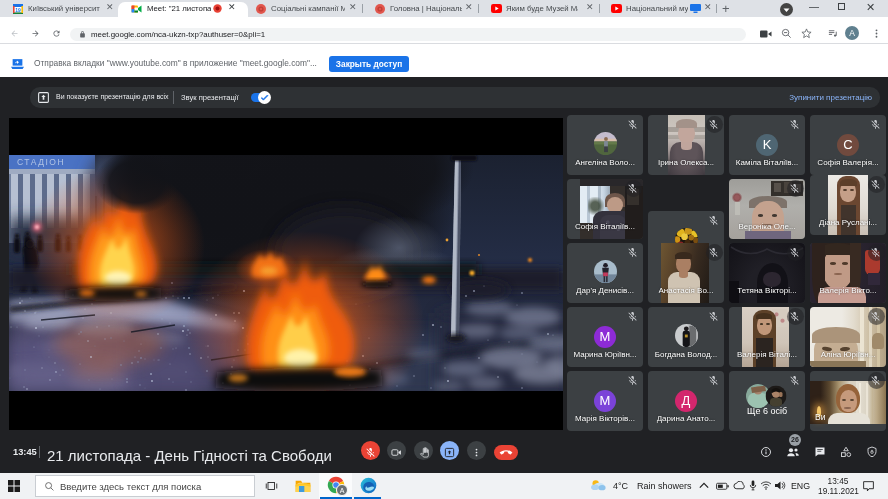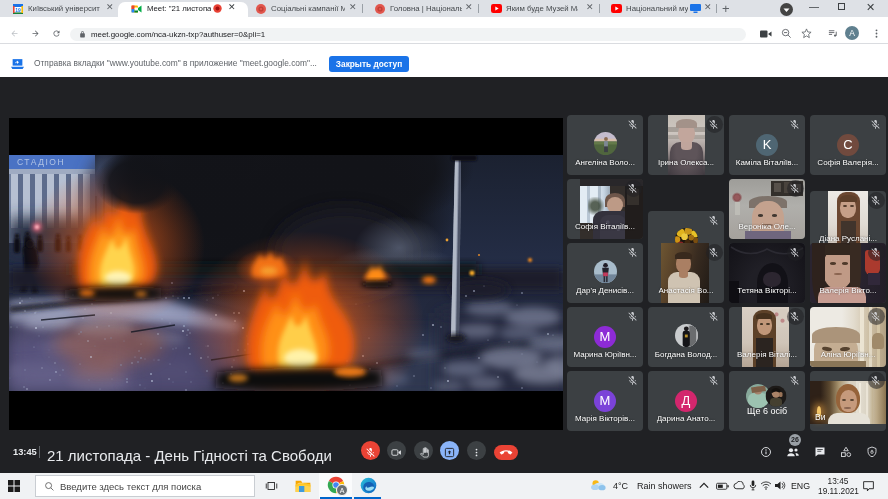--- a/index.html
+++ b/index.html
@@ -157,20 +157,35 @@
     <svg class="abs" style="left:11px;top:14px" width="13" height="12" viewBox="0 0 24 22">
         <path d="M3 2h18v12H3z" fill="#1a73e8"></path>
         <path d="M0 16h24l-2.5 4h-19z" fill="#1a73e8"></path>
         <path d="M11 11V8.2C9.2 8.2 8 9.2 7.2 10.6c.3-2.2 1.7-4 3.8-4V4.4L14.6 7.7z" fill="#fff"></path>
       </svg>
     <div class="abs" style="left:34px;top:14px;font-size:8.4px;color:#5f6368;">Отправка вкладки "www.youtube.com" в приложение "meet.google.com"...</div>
     <div class="abs" style="left:329px;top:12px;width:80px;height:16px;background:#1a73e8;border-radius:3px;color:#fff;font-size:8.3px;font-weight:bold;text-align:center;line-height:16px;white-space:nowrap;">Закрыть доступ</div>
   </div>
 
   <div id="meet">
+    <div id="banner">
+      <svg class="abs" style="left:7px;top:4px" width="13" height="13" viewBox="0 0 24 24">
+          <rect x="3" y="3" width="18" height="18" rx="2" fill="none" stroke="#e8eaed" stroke-width="2"></rect>
+          <path d="M12 7l4 4h-2.5v5h-3v-5H8z" fill="#e8eaed"></path>
+        </svg>
+    <span class="abs" style="left:26px;top:6px;font-size:7px;color:#e8eaed;">Ви показуєте презентацію для всіх</span>
+      <div class="abs" style="left:143px;top:4px;width:1px;height:13px;background:#5f6368;"></div>
+      <span class="abs" style="left:151px;top:6px;font-size:7.6px;color:#e8eaed;">Звук презентації</span>
+      <div class="abs" style="left:221px;top:6px;width:18px;height:9px;background:#1a73e8;border-radius:5px;"></div>
+      <div class="abs" style="left:228px;top:3.5px;width:13px;height:13px;border-radius:50%;background:#fff;"></div>
+      <svg class="abs" style="left:230px;top:5.5px" width="9" height="9" viewBox="0 0 24 24">
+          <path d="M9 16.2L4.8 12l-1.4 1.4L9 19 21 7l-1.4-1.4z" fill="#1a73e8" stroke="#1a73e8" stroke-width="2"></path>
+        </svg>
+      <span class="abs" style="right:8px;top:5.5px;font-size:8px;color:#8ab4f8;">Зупинити презентацію</span>
+    </div>
 
     <div id="video"><svg width="554" height="312" viewBox="0 0 554 312" xmlns="http://www.w3.org/2000/svg">
           <defs>
 <linearGradient id="sky" x1="0" y1="0" x2="0" y2="1">
  <stop offset="0" stop-color="#1b2130"></stop>
               <stop offset="0.7" stop-color="#232c44"></stop>
               <stop offset="1" stop-color="#27334e"></stop>
 </linearGradient>
 <linearGradient id="grnd" x1="0" y1="0" x2="0" y2="1">
  <stop offset="0" stop-color="#20263a"></stop>
@@ -624,21 +639,21 @@
             <div class="abs" style="left:43px;top:35px;width:5px;height:2.5px;border-radius:50%;background:#413831;"></div>
             <div class="abs" style="left:33px;top:45px;width:11px;height:2px;border-radius:40%;background:#8a6a58;"></div>
             <div class="abs" style="left:16px;top:52px;width:46px;height:8px;background:#6f667e;"></div>
           </div>
           <div class="micbg"></div>
           <svg class="micoff" viewBox="0 0 24 24" fill="#dadce0" opacity="0.9">
             <path d="M19 11h-1.7c0 .74-.16 1.43-.43 2.05l1.23 1.23c.56-.98.9-2.09.9-3.28zm-4.02.17c0-.06.02-.11.02-.17V5c0-1.66-1.34-3-3-3S9 3.34 9 5v.18l5.98 5.99zM4.27 3L3 4.27l6.01 6.01V11c0 1.66 1.33 3 2.99 3 .22 0 .44-.03.65-.08l1.66 1.66c-.71.33-1.5.52-2.31.52-2.76 0-5.3-2.1-5.3-5.1H5c0 3.41 2.72 6.23 6 6.72V21h2v-3.28c.91-.13 1.77-.45 2.54-.9L19.73 21 21 19.73 4.27 3z"></path>
           </svg>
           <div class="tname" style="">Вероніка Оле...</div>
         </div>
-<div class="tile" style="left:810px;top:114px;">
+<div class="tile" style="left:810px;top:98px;">
           <div class="abs" style="left:18px;top:0;width:40px;height:60px;background:linear-gradient(180deg,#edeae5 0,#e0dbd4 55%,#c9bfb4 100%);">
             <div class="abs" style="left:9px;top:1px;width:23px;height:59px;background:#6b4731;border-radius:9px 9px 0 0;"></div>
             <div class="abs" style="left:12px;top:6px;width:16px;height:21px;border-radius:50% 50% 44% 44%;background:#c59f88;"></div>
             <div class="abs" style="left:11.5px;top:4px;width:17px;height:7px;border-radius:50% 50% 0 0;background:#5d3f2a;"></div>
             <div class="abs" style="left:15px;top:14px;width:3.5px;height:2px;background:#50392a;border-radius:50%;"></div>
             <div class="abs" style="left:22px;top:14px;width:3.5px;height:2px;background:#50392a;border-radius:50%;"></div>
             <div class="abs" style="left:13px;top:30px;width:15px;height:30px;background:#41342c;"></div>
           </div>
           <div class="micbg"></div>
           <svg class="micoff" viewBox="0 0 24 24" fill="#dadce0" opacity="0.9">

